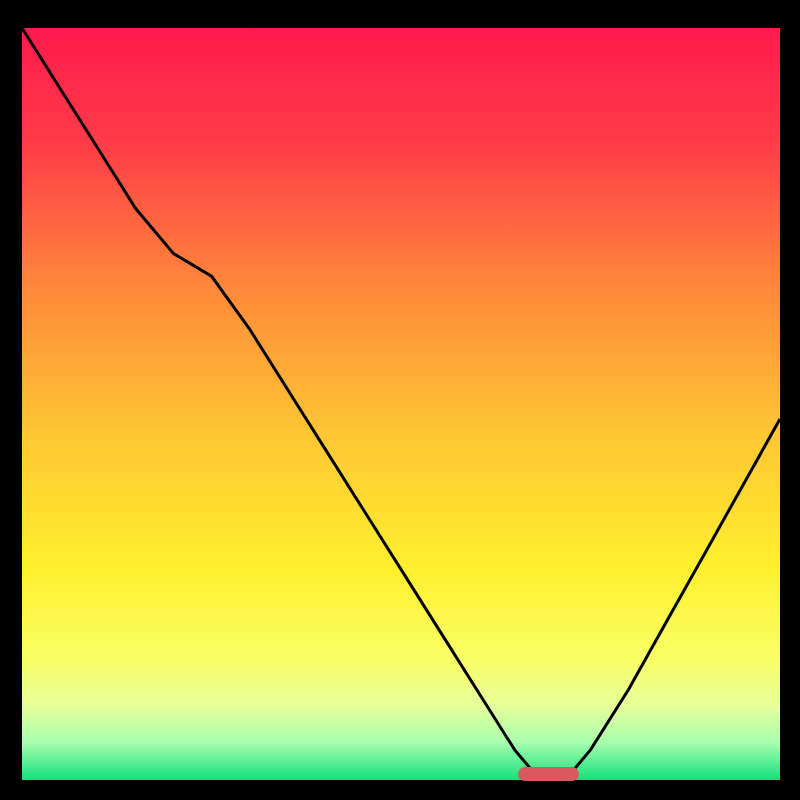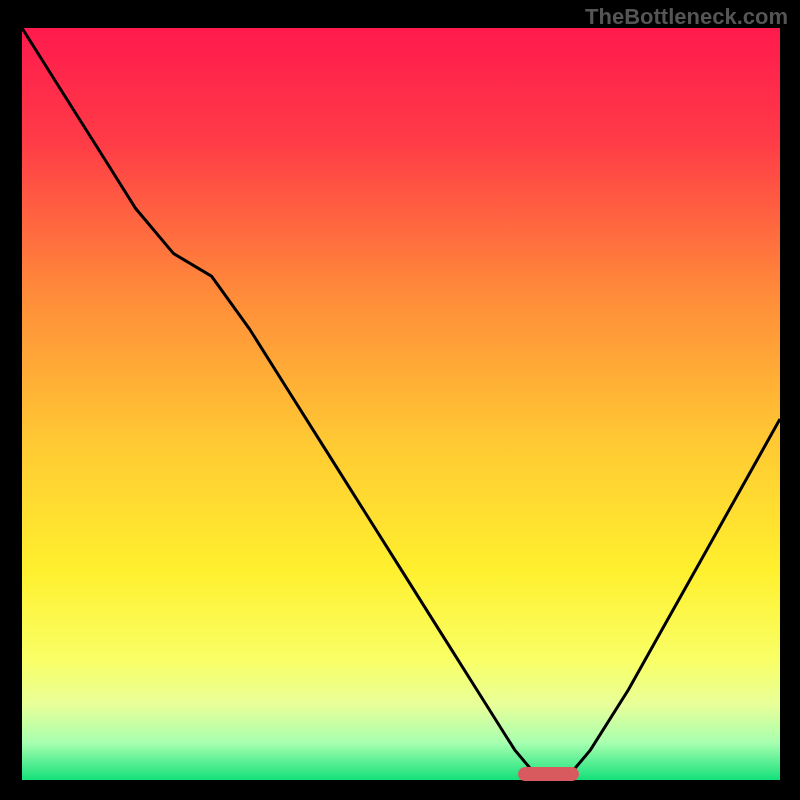--- a/index.html
+++ b/index.html
@@ -54,21 +54,20 @@
     position: absolute;
     background: #d85a5f;
     border-radius: 8px;
     z-index: 6;
   }
 </style>
 </head>
 <body>
 
 <div class="container">
-  <div class="watermark">TheBottleneck.com</div>
 
   <div class="plot-area">
     <svg class="gradient-bg" viewBox="0 0 758 752" preserveAspectRatio="none">
       <defs>
         <linearGradient id="bg-grad" x1="0" y1="0" x2="0" y2="1">
             <stop offset="0%" stop-color="#ff1a4d"></stop>
             <stop offset="15%" stop-color="#ff3b47"></stop>
             <stop offset="35%" stop-color="#ff8a3a"></stop>
             <stop offset="55.00000000000001%" stop-color="#ffc933"></stop>
             <stop offset="72%" stop-color="#fff02e"></stop>

